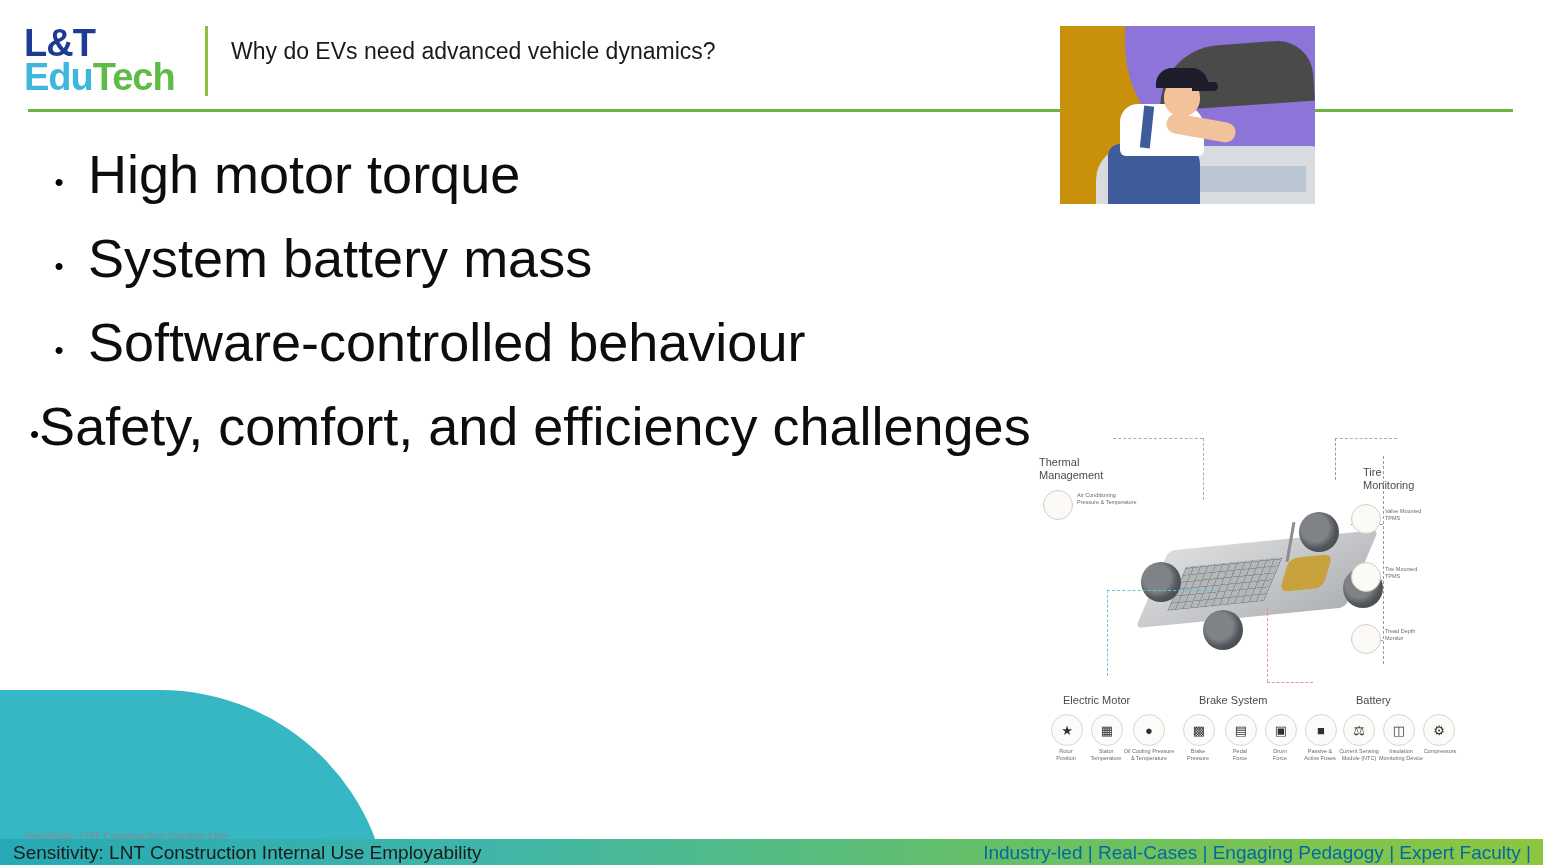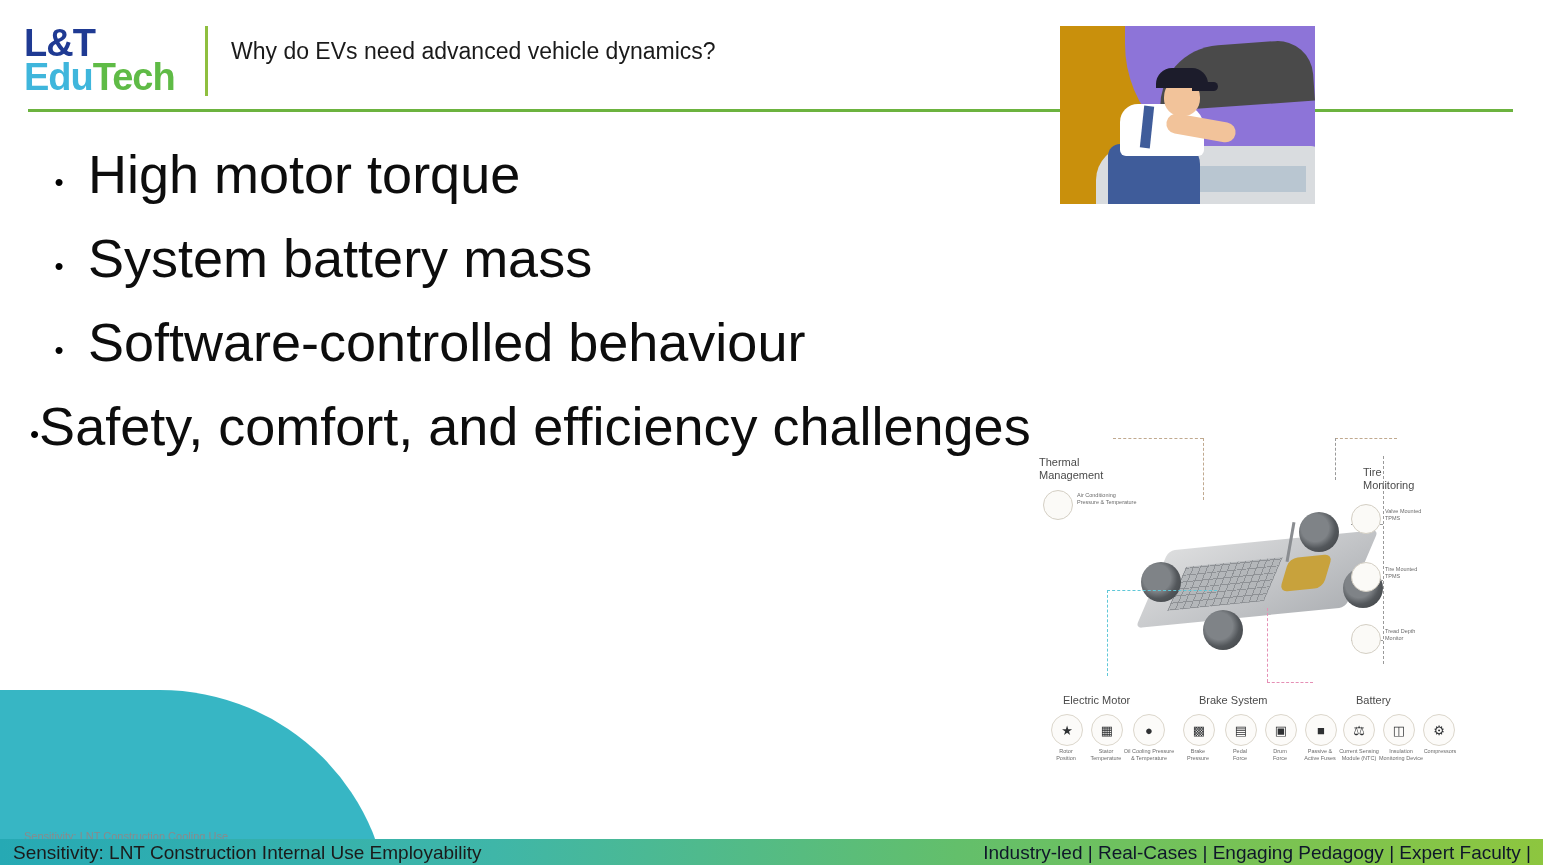--- a/index.html
+++ b/index.html
@@ -375,21 +375,21 @@
     bottom: 1px;
     font-size: 19px;
     color: #1b1b1b;
     white-space: nowrap;
   }
   #tagline {
     position: absolute;
     right: 12px;
     bottom: 1px;
     font-size: 19px;
-    color: #0f172a;
+    color: #0369a1;
     white-space: nowrap;
   }
 </style>
 </head>
 <body>
 
 <div id="slide">
 
   <div id="logo">
     <span class="line1">L&amp;T</span>

